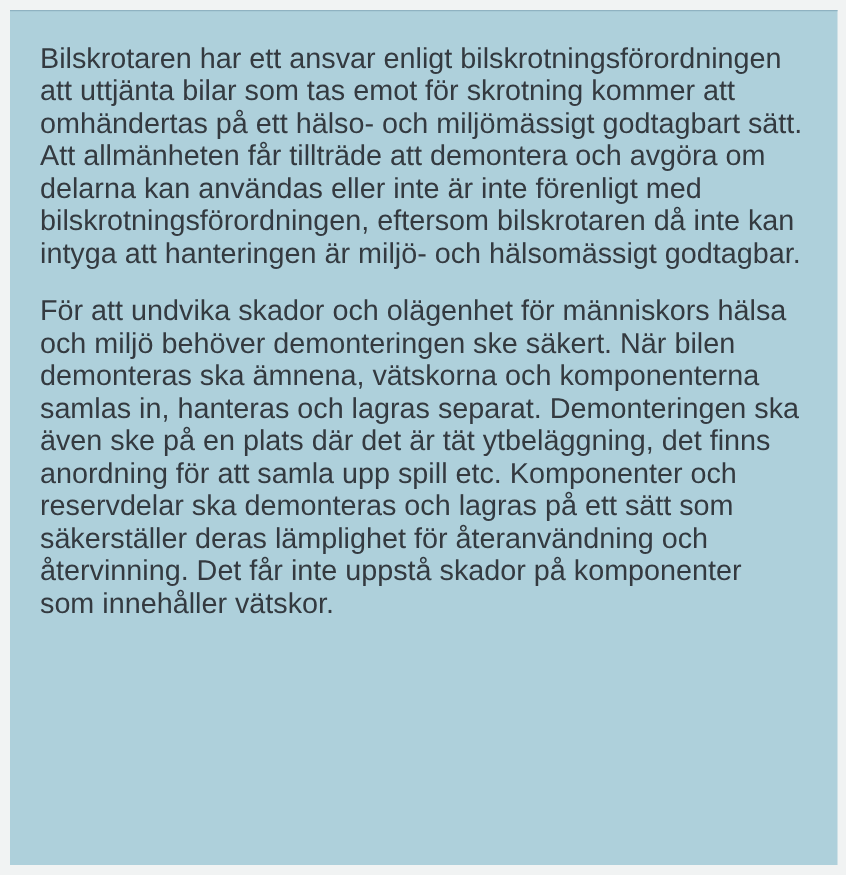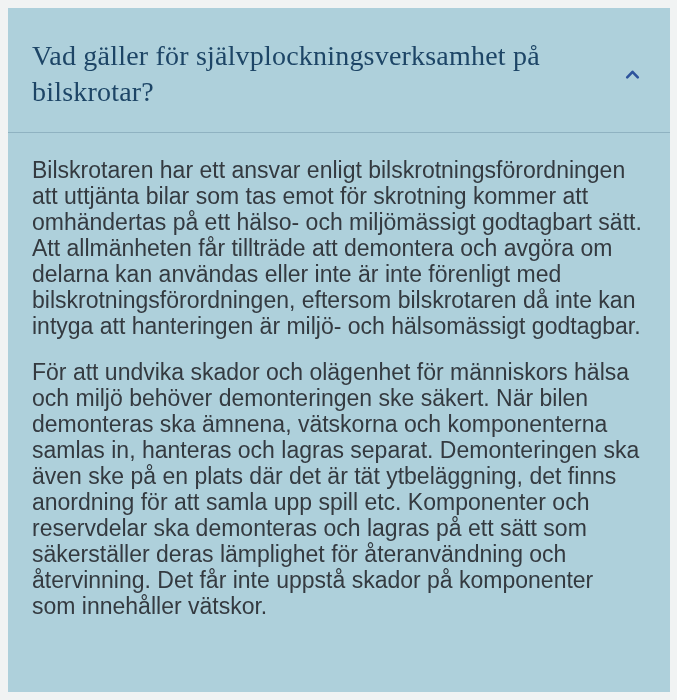--- a/index.html
+++ b/index.html
@@ -59,28 +59,20 @@
   }
   .accordion-content p:last-child {
     margin-bottom: 0;
   }
 </style>
 </head>
 <body>
 
 <div class="card">
 
-  <div class="accordion-header">
-    <h2 class="accordion-question">Vad gäller för självplockningsverksamhet på bilskrotar?</h2>
-    <span class="chevron-wrap">
-      <svg width="15" height="11" viewBox="0 0 15 11" aria-hidden="true">
-        <polyline points="2.2,8.4 7.5,2.8 12.8,8.4" fill="none" stroke="#2d539c" stroke-width="2.6" stroke-linecap="round" stroke-linejoin="round"></polyline>
-      </svg>
-    </span>
-  </div>
 
   <div class="divider"></div>
 
   <div class="accordion-content">
     <p>Bilskrotaren har ett ansvar enligt bilskrotningsförordningen att uttjänta bilar som tas emot för skrotning kommer att omhändertas på ett hälso- och miljömässigt godtagbart sätt. Att allmänheten får tillträde att demontera och avgöra om delarna kan användas eller inte är inte förenligt med bilskrotningsförordningen, eftersom bilskrotaren då inte kan intyga att hanteringen är miljö- och hälsomässigt godtagbar.</p>
     <p>För att undvika skador och olägenhet för människors hälsa och miljö behöver demonteringen ske säkert. När bilen demonteras ska ämnena, vätskorna och komponenterna samlas in, hanteras och lagras separat. Demonteringen ska även ske på en plats där det är tät ytbeläggning, det finns anordning för att samla upp spill etc. Komponenter och reservdelar ska demonteras och lagras på ett sätt som säkerställer deras lämplighet för återanvändning och återvinning. Det får inte uppstå skador på komponenter som innehåller vätskor.</p>
   </div>
 
 </div>
 

